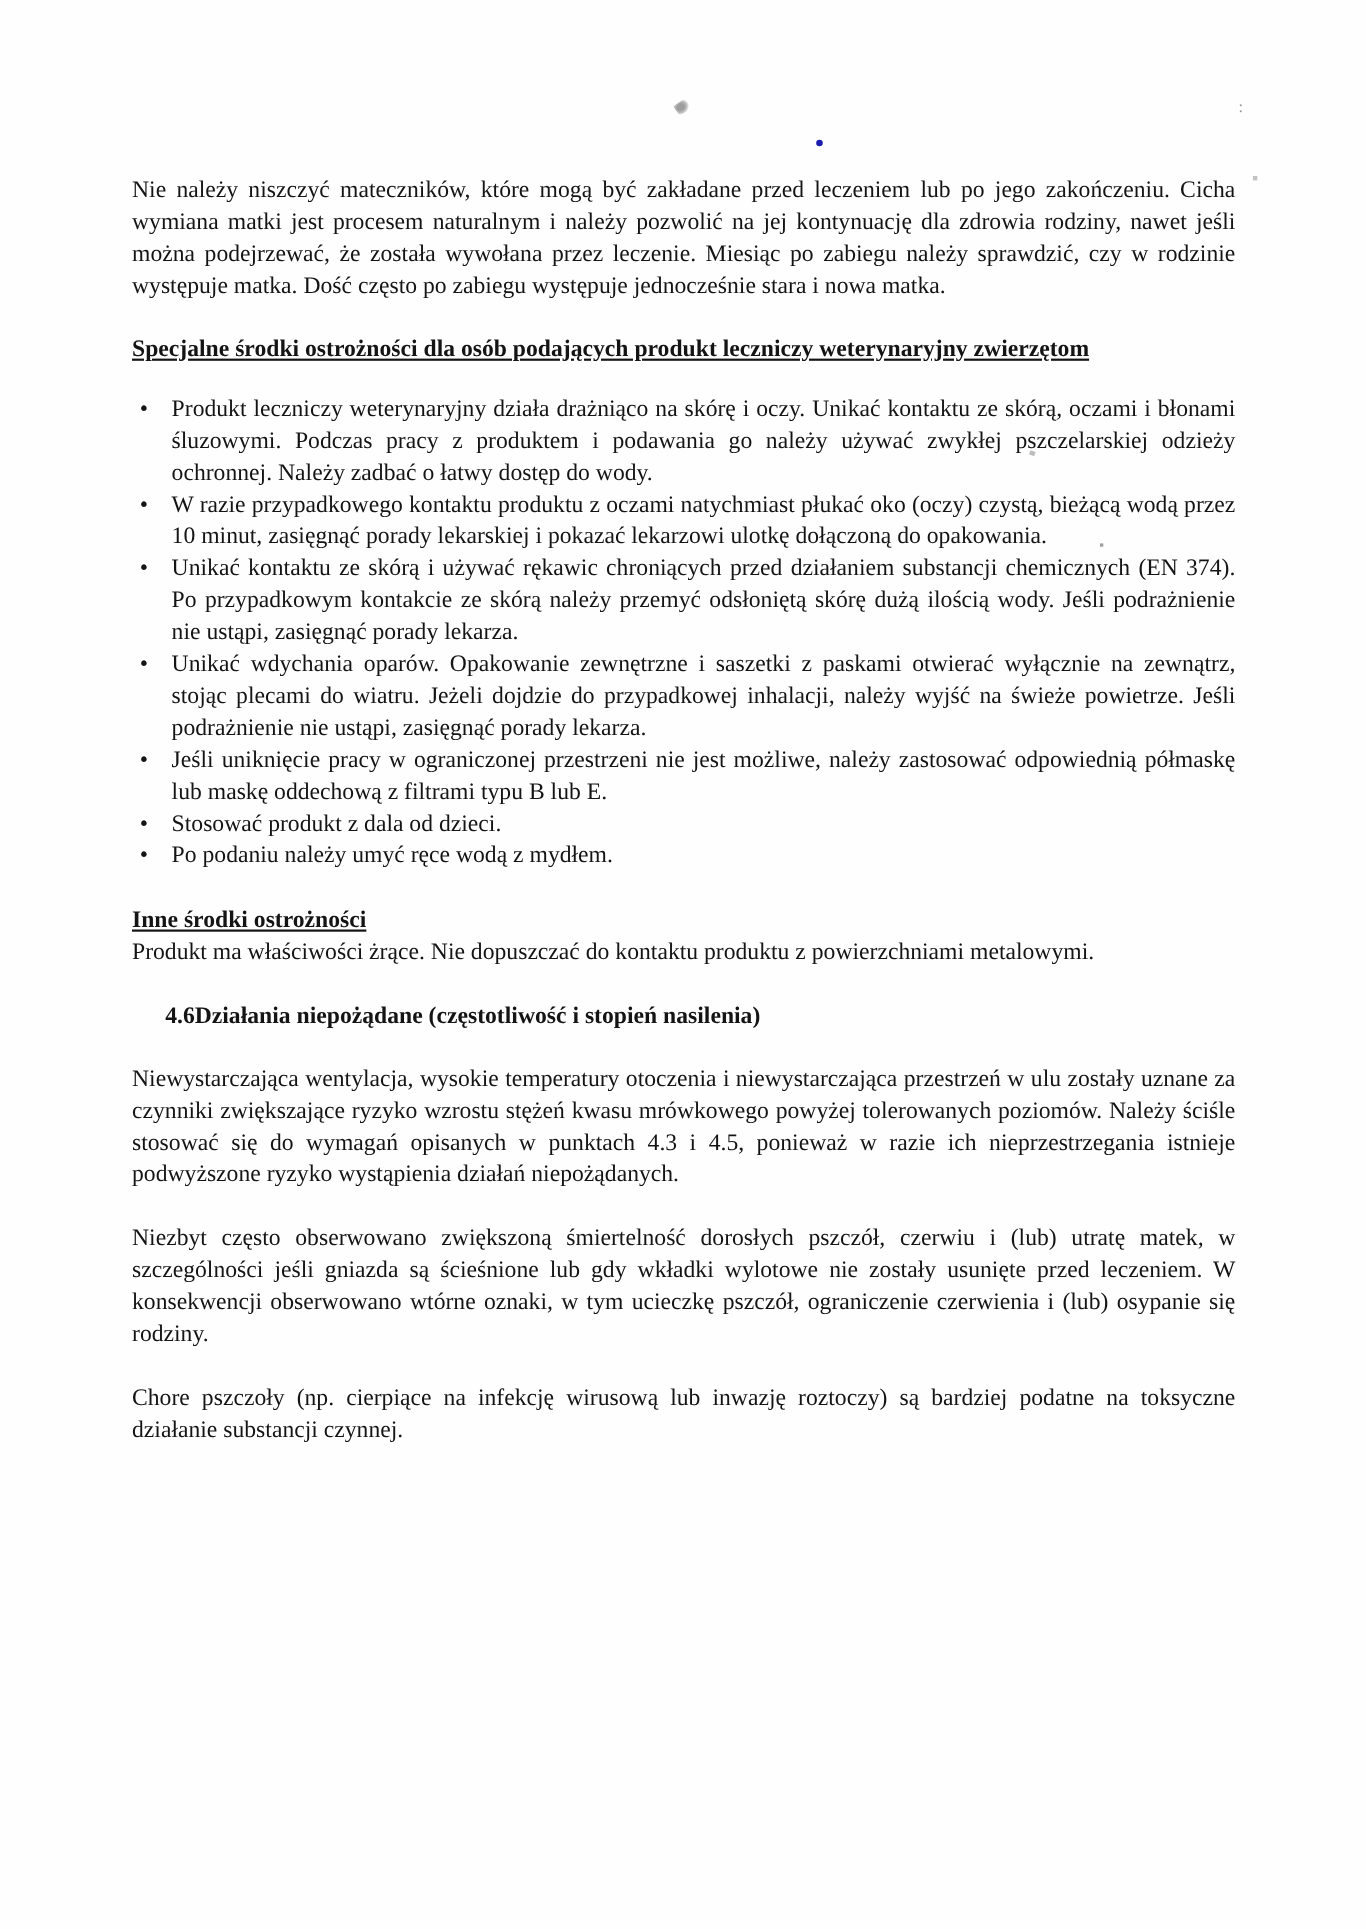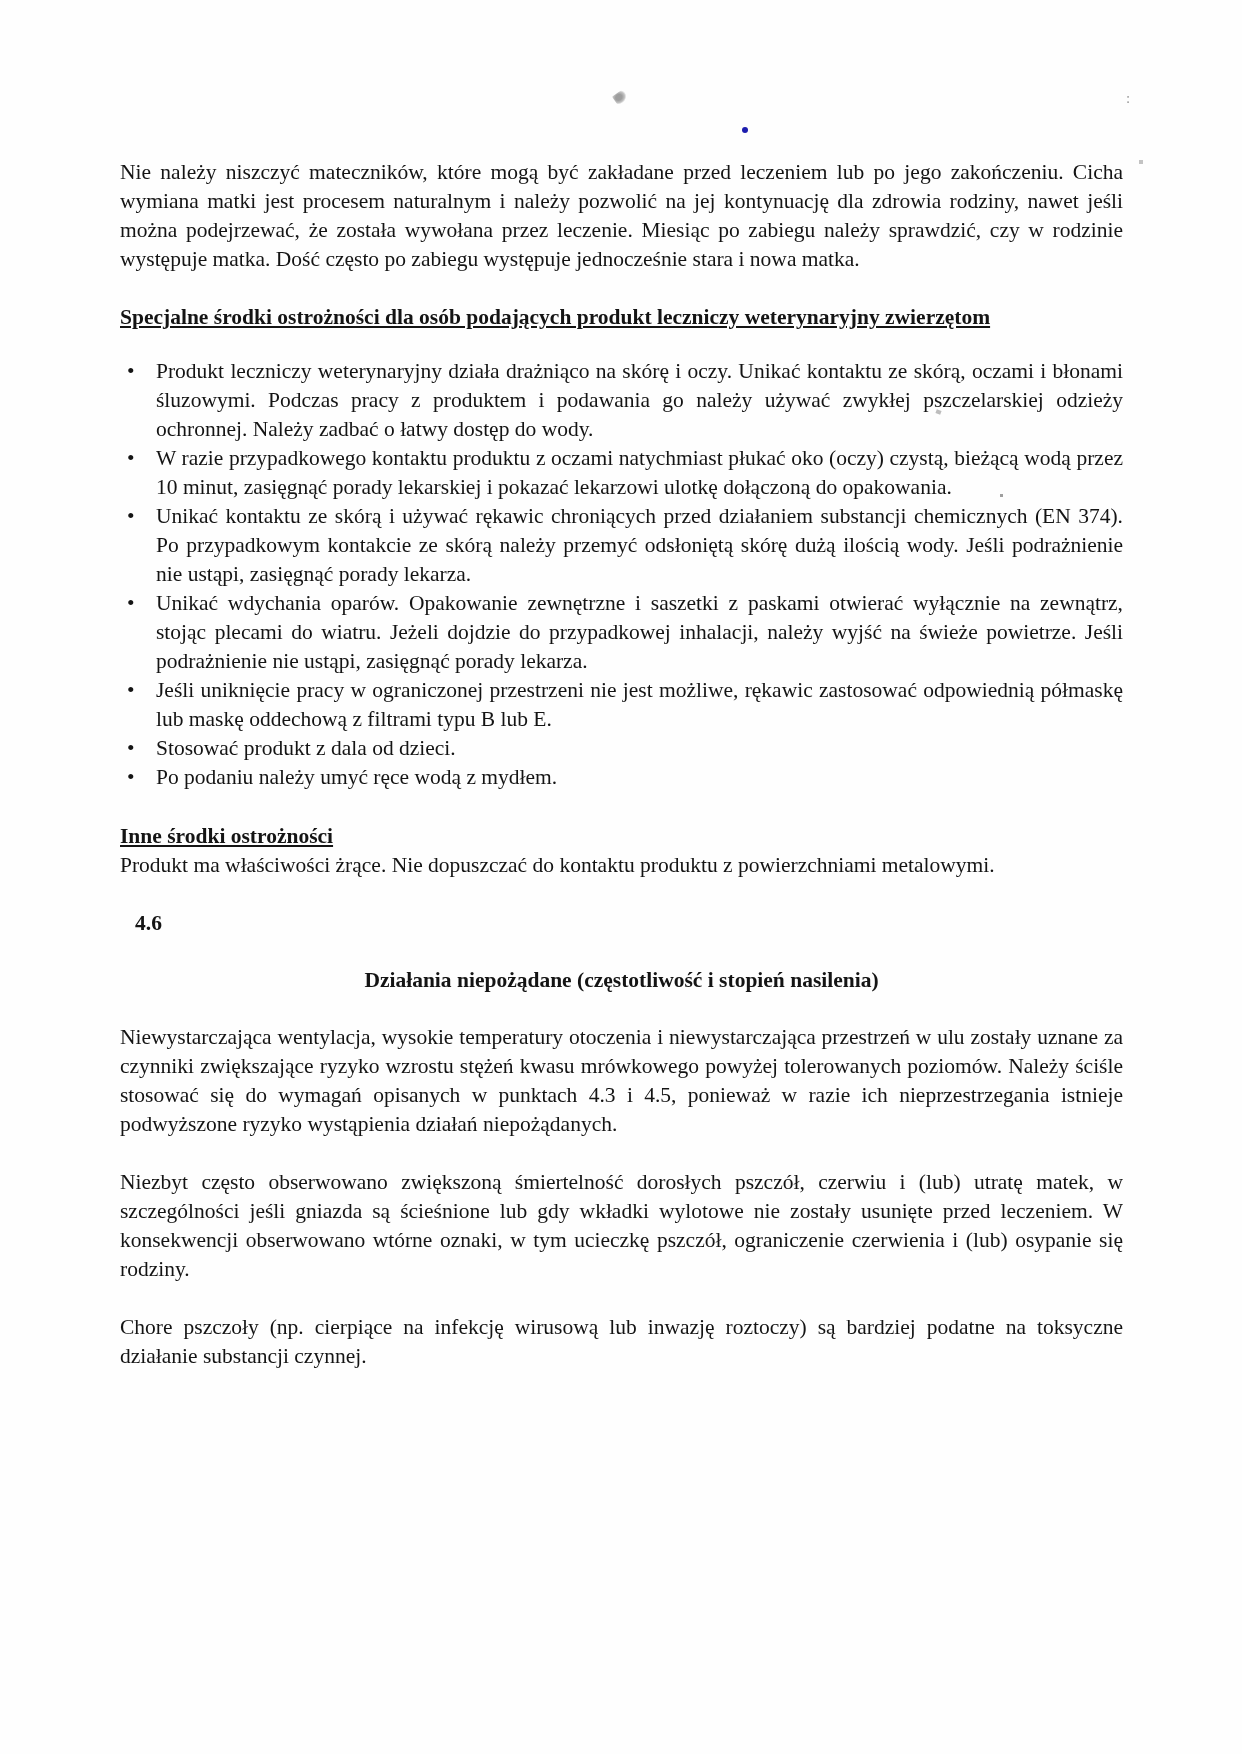--- a/index.html
+++ b/index.html
@@ -55,22 +55,21 @@
     content: "\2022";
     position: absolute;
     left: 7px;
     top: 0;
     font-size: 21.5px;
   }
   .section-heading {
     display: flex;
     font-weight: bold;
     margin: 22px 0 28px 0;
-    text-align: center;
-    flex-direction: column;
+    text-align: right;
   }
   .section-number {
     width: 57px;
     flex: 0 0 57px;
   }
   
   .artifact {
     position: absolute;
   }
   .smudge {
@@ -113,21 +112,21 @@
     <p class="para">Nie należy niszczyć mateczników, które mogą być zakładane przed leczeniem lub po jego zakończeniu. Cicha wymiana matki jest procesem naturalnym i należy pozwolić na jej kontynuację dla zdrowia rodziny, nawet jeśli można podejrzewać, że została wywołana przez leczenie. Miesiąc po zabiegu należy sprawdzić, czy w rodzinie występuje matka. Dość często po zabiegu występuje jednocześnie stara i nowa matka.</p>
 
 
     <h3 class="heading-underline">Specjalne środki ostrożności dla osób podających produkt leczniczy weterynaryjny zwierzętom</h3>
 
     <ul class="bullet-list">
       <li>Produkt leczniczy weterynaryjny działa drażniąco na skórę i oczy. Unikać kontaktu ze skórą, oczami i błonami śluzowymi. Podczas pracy z produktem i podawania go należy używać zwykłej pszczelarskiej odzieży ochronnej. Należy zadbać o łatwy dostęp do wody.</li>
       <li>W razie przypadkowego kontaktu produktu z oczami natychmiast płukać oko (oczy) czystą, bieżącą wodą przez 10 minut, zasięgnąć porady lekarskiej i pokazać lekarzowi ulotkę dołączoną do opakowania.</li>
       <li>Unikać kontaktu ze skórą i używać rękawic chroniących przed działaniem substancji chemicznych (EN 374). Po przypadkowym kontakcie ze skórą należy przemyć odsłoniętą skórę dużą ilością wody. Jeśli podrażnienie nie ustąpi, zasięgnąć porady lekarza.</li>
       <li>Unikać wdychania oparów. Opakowanie zewnętrzne i saszetki z paskami otwierać wyłącznie na zewnątrz, stojąc plecami do wiatru. Jeżeli dojdzie do przypadkowej inhalacji, należy wyjść na świeże powietrze. Jeśli podrażnienie nie ustąpi, zasięgnąć porady lekarza.</li>
-      <li>Jeśli uniknięcie pracy w ograniczonej przestrzeni nie jest możliwe, rękawic zastosować odpowiednią półmaskę lub maskę oddechową z filtrami typu B lub E.</li>
+      <li>Jeśli uniknięcie pracy w ograniczonej przestrzeni nie jest możliwe, należy zastosować odpowiednią półmaskę lub maskę oddechową z filtrami typu B lub E.</li>
       <li>Stosować produkt z dala od dzieci.</li>
       <li>Po podaniu należy umyć ręce wodą z mydłem.</li>
     </ul>
 
     <h3 class="heading-underline no-gap">Inne środki ostrożności</h3>
 
     <p class="para">Produkt ma właściwości żrące. Nie dopuszczać do kontaktu produktu z powierzchniami metalowymi.</p>
 
     <div class="section-heading">
       <span class="section-number">4.6</span>

